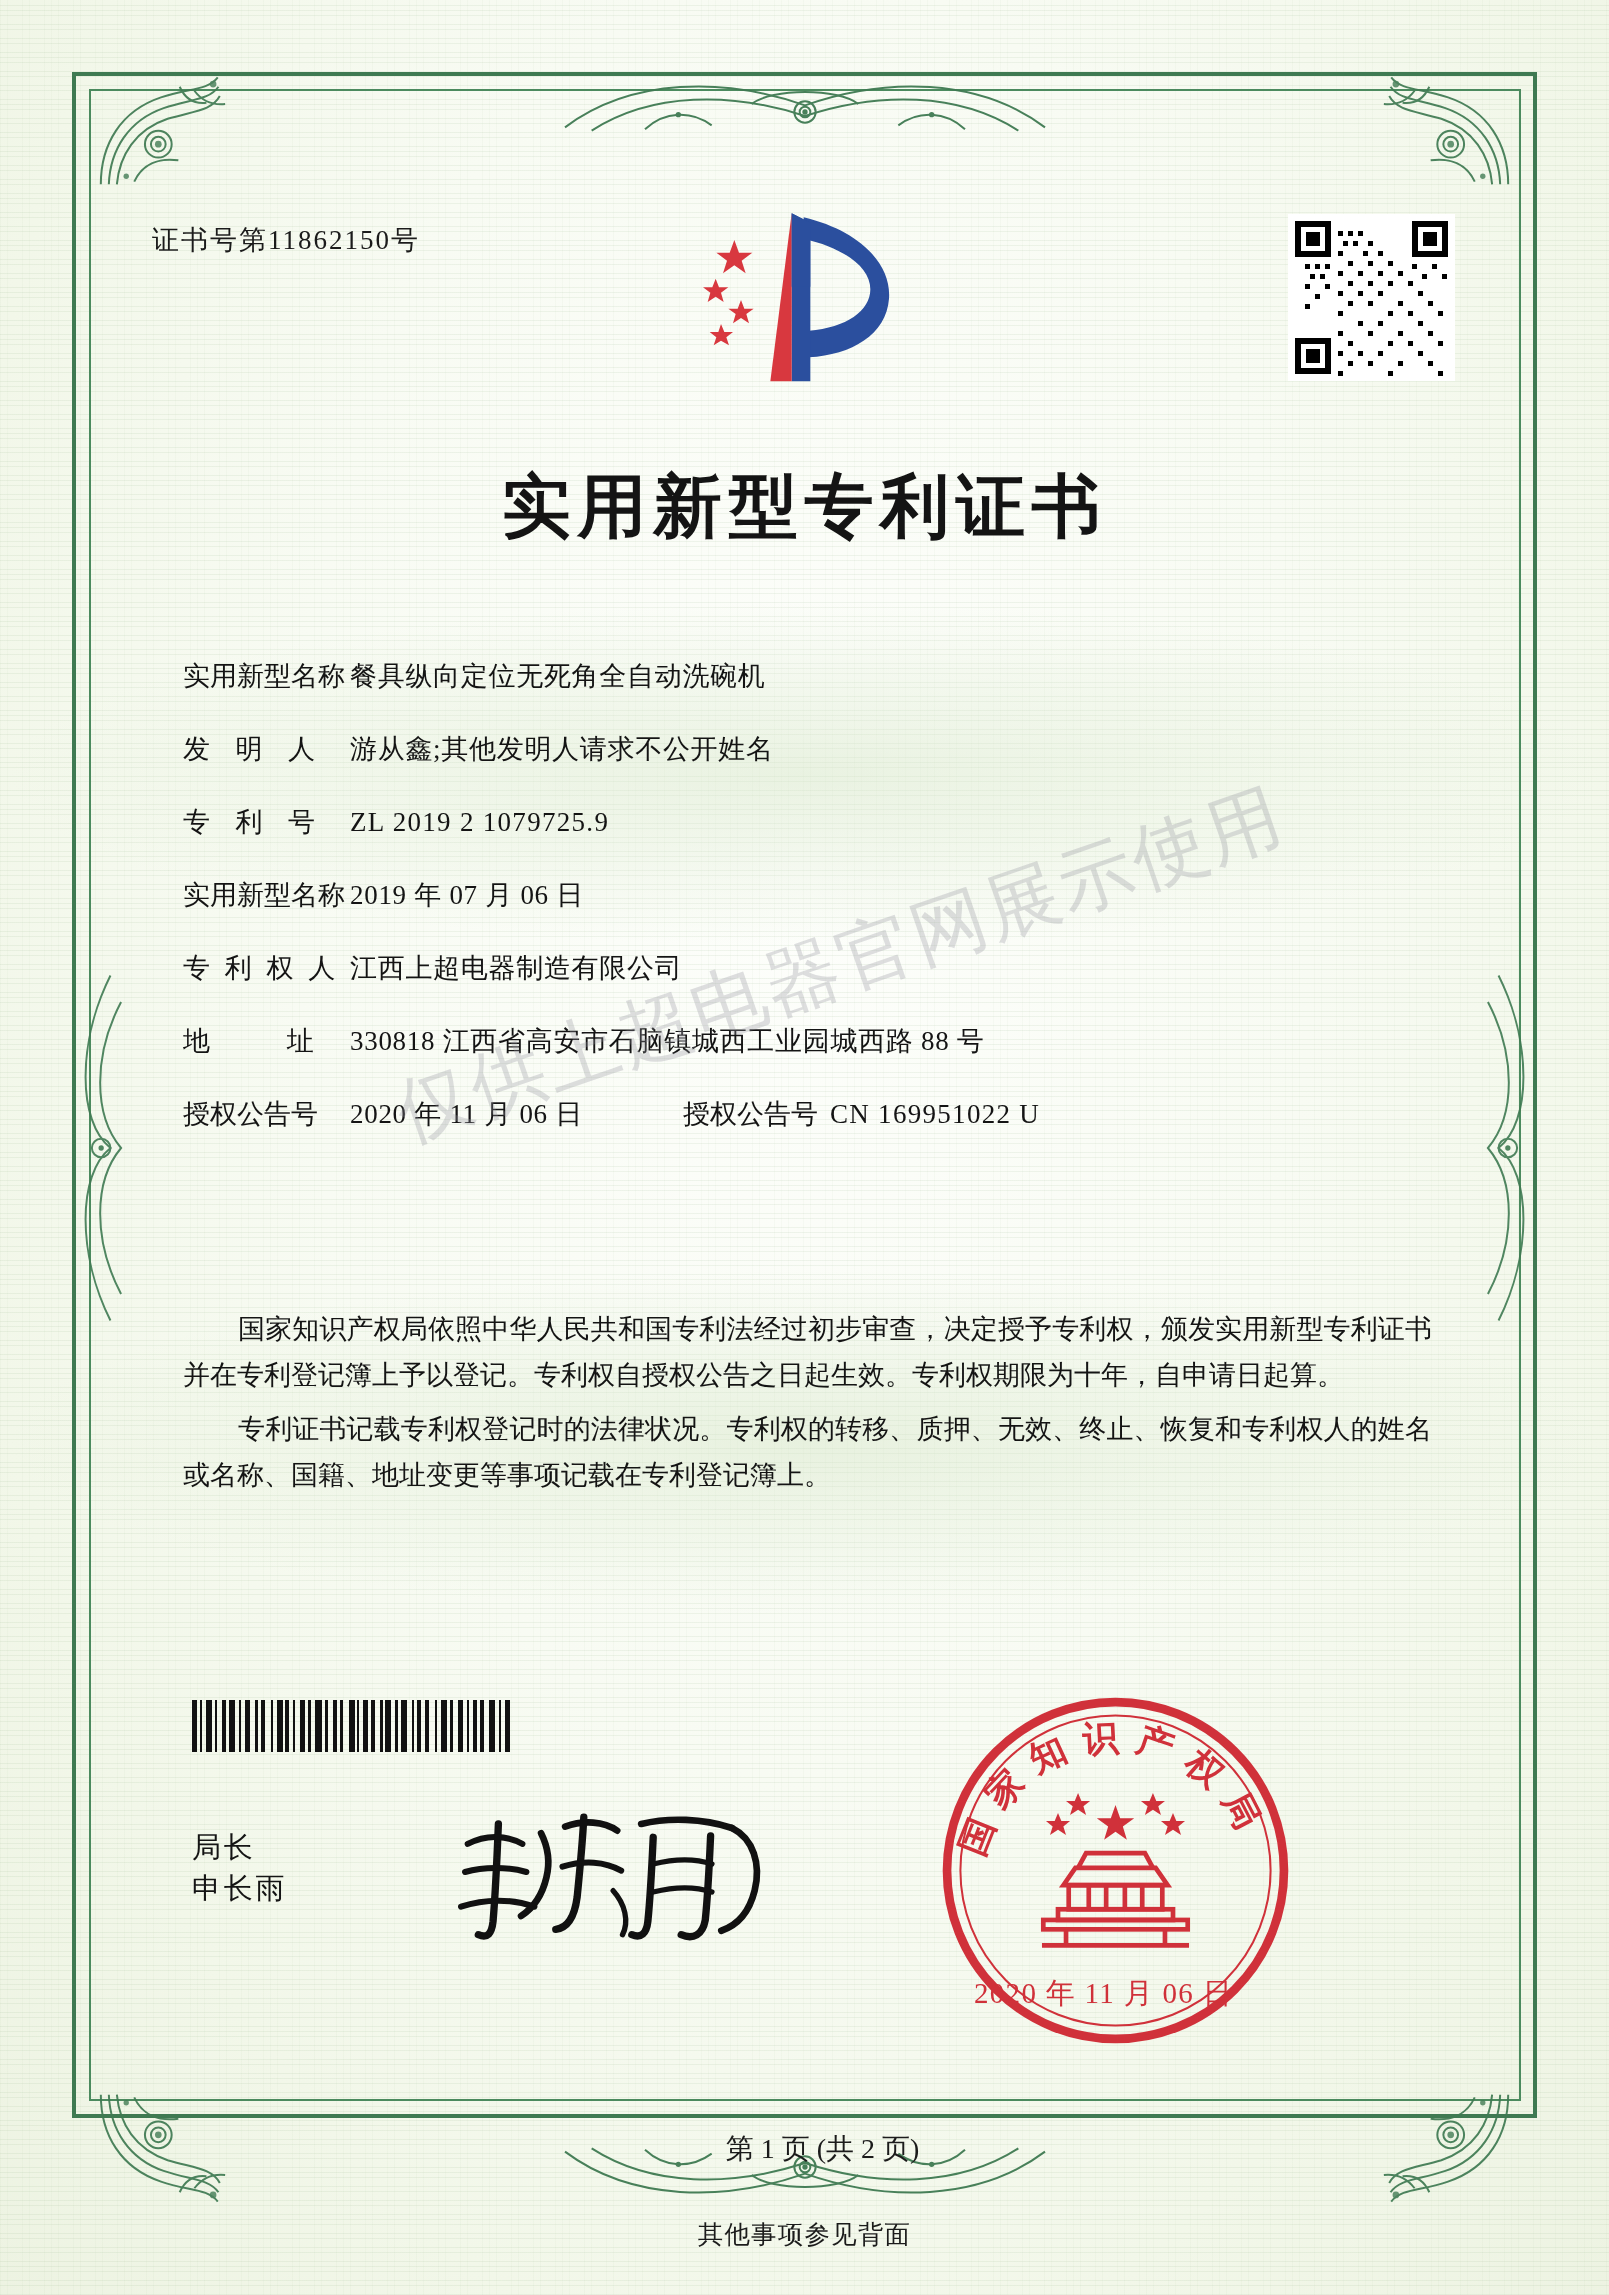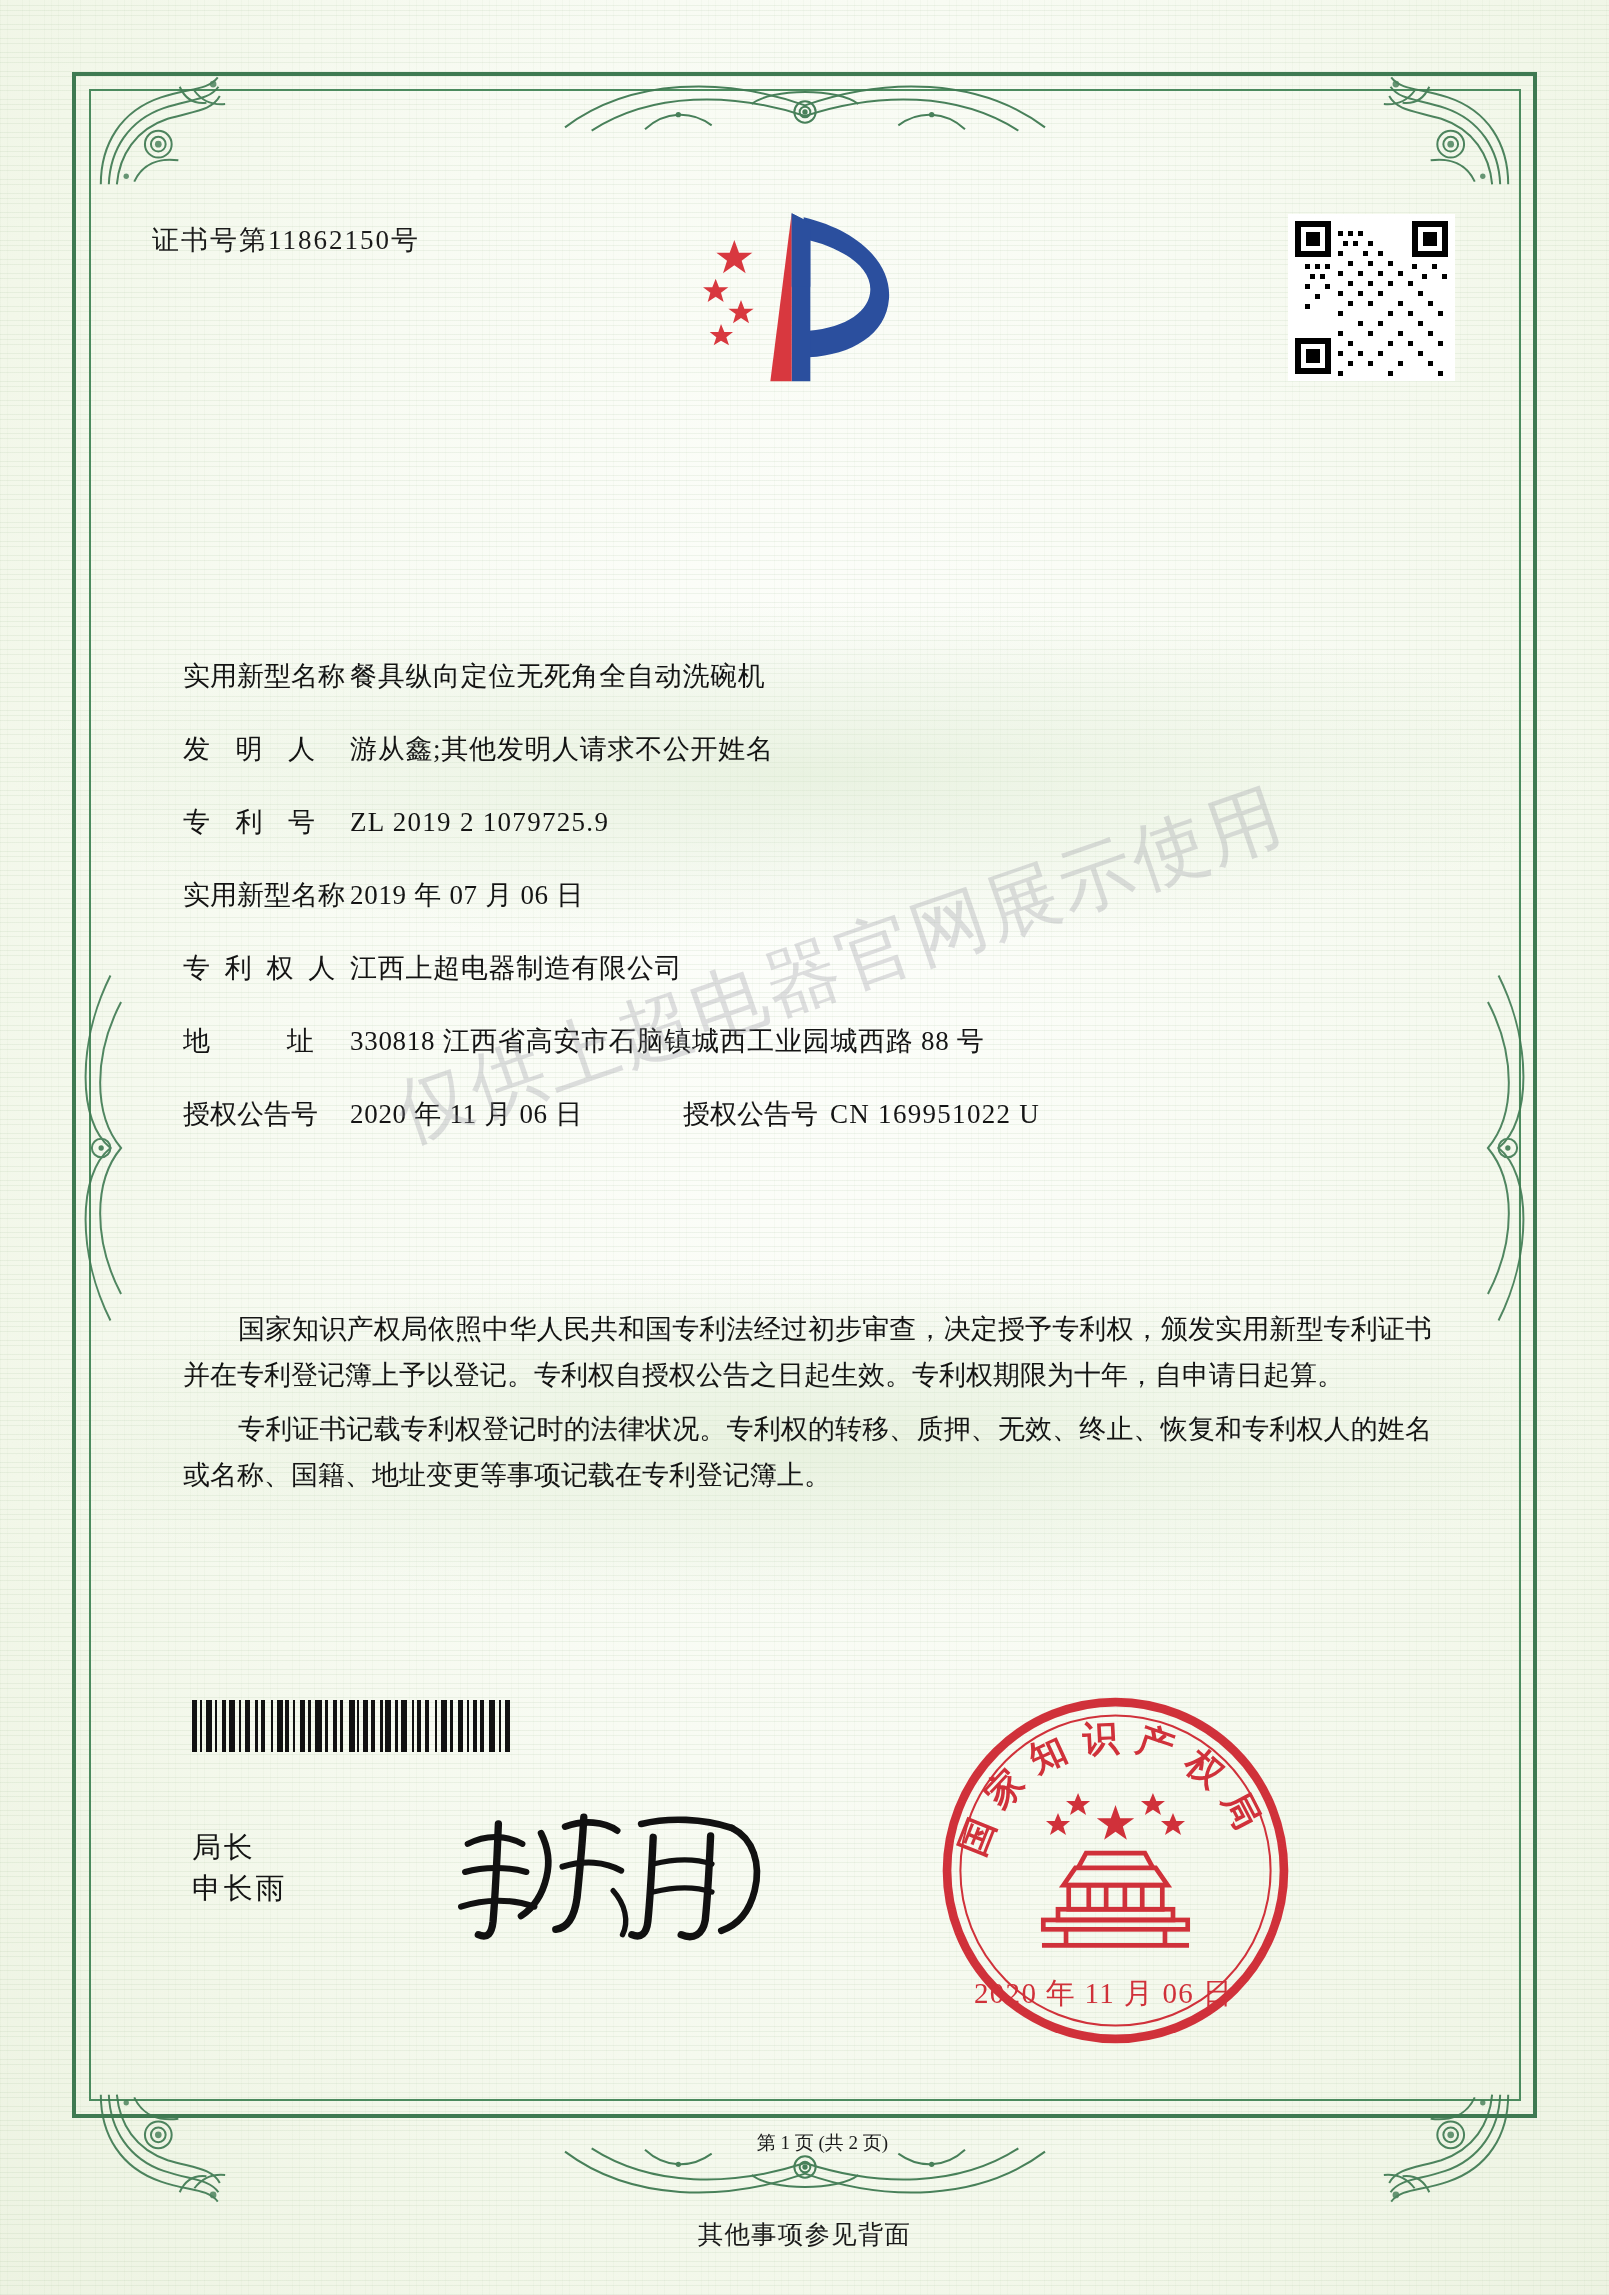--- a/index.html
+++ b/index.html
@@ -235,21 +235,21 @@
     color: #d0313a;
     letter-spacing: 1.3px;
     white-space: nowrap;
   }
 
   
   .page-no {
     position: absolute;
     left: 0; right: 0; top: 2130px;
     text-align: center;
-    font-size: 19px;
+    font-size: 28px;
     color: #1b1b1b;
     margin-left: 36px;
   }
   .back-note {
     position: absolute;
     left: 0; right: 0; top: 2218px;
     text-align: center;
     font-size: 25.4px;
     color: #1b1b1b;
     letter-spacing: 1.3px;
@@ -517,20 +517,21 @@
           <rect x="60" y="94" width="3" height="3"></rect>
           <rect x="90" y="94" width="3" height="3"></rect>
         <rect x="74" y="30" width="3" height="3"></rect>
           <rect x="86" y="30" width="3" height="3"></rect>
         <rect x="80" y="36" width="3" height="3"></rect>
           <rect x="92" y="36" width="3" height="3"></rect>
       </g>
     </svg>
   </div>
 
+  <div class="doc-title">实用新型专利证书</div>
 
   <div class="fields">
 
     <div class="field-row">
       <span class="f-label">实用新型名称</span>
       <span class="f-value">餐具纵向定位无死角全自动洗碗机</span>
     </div>
 
     <div class="field-row">
       <span class="f-label spread">

